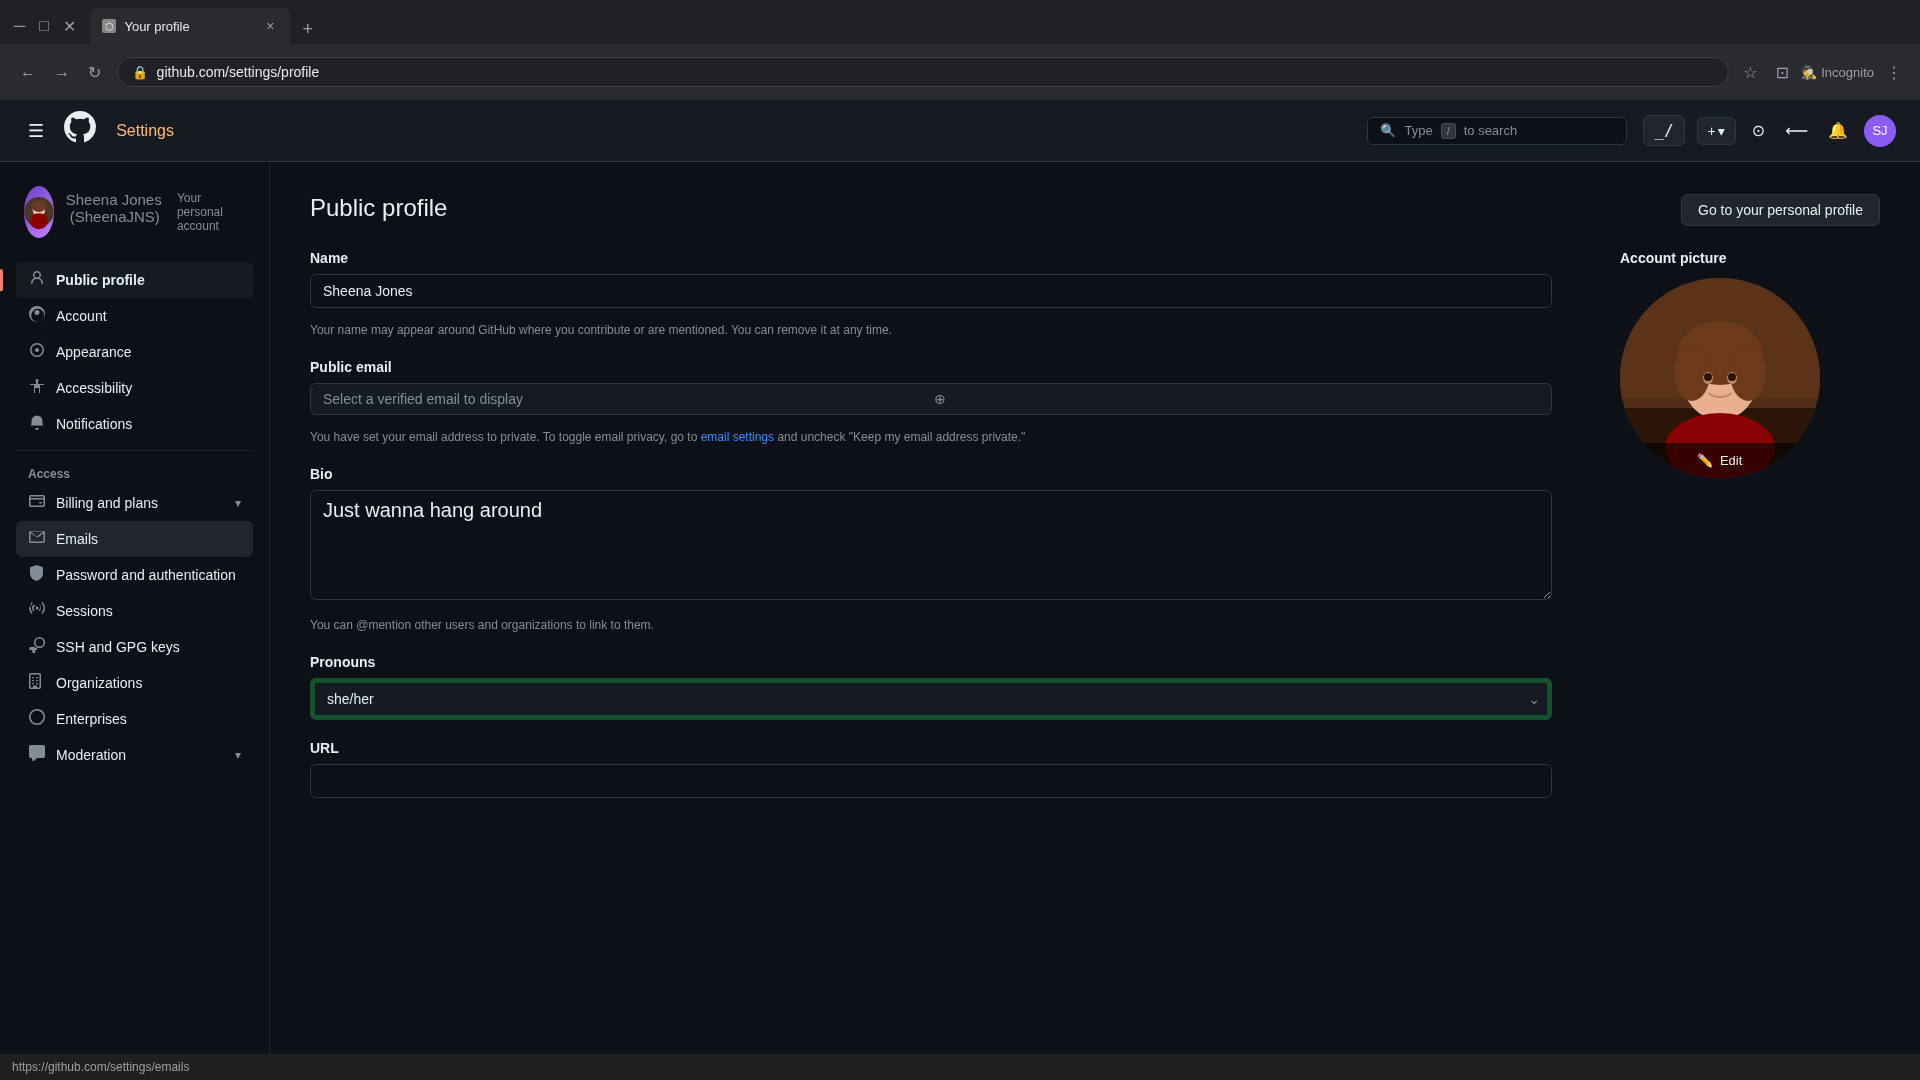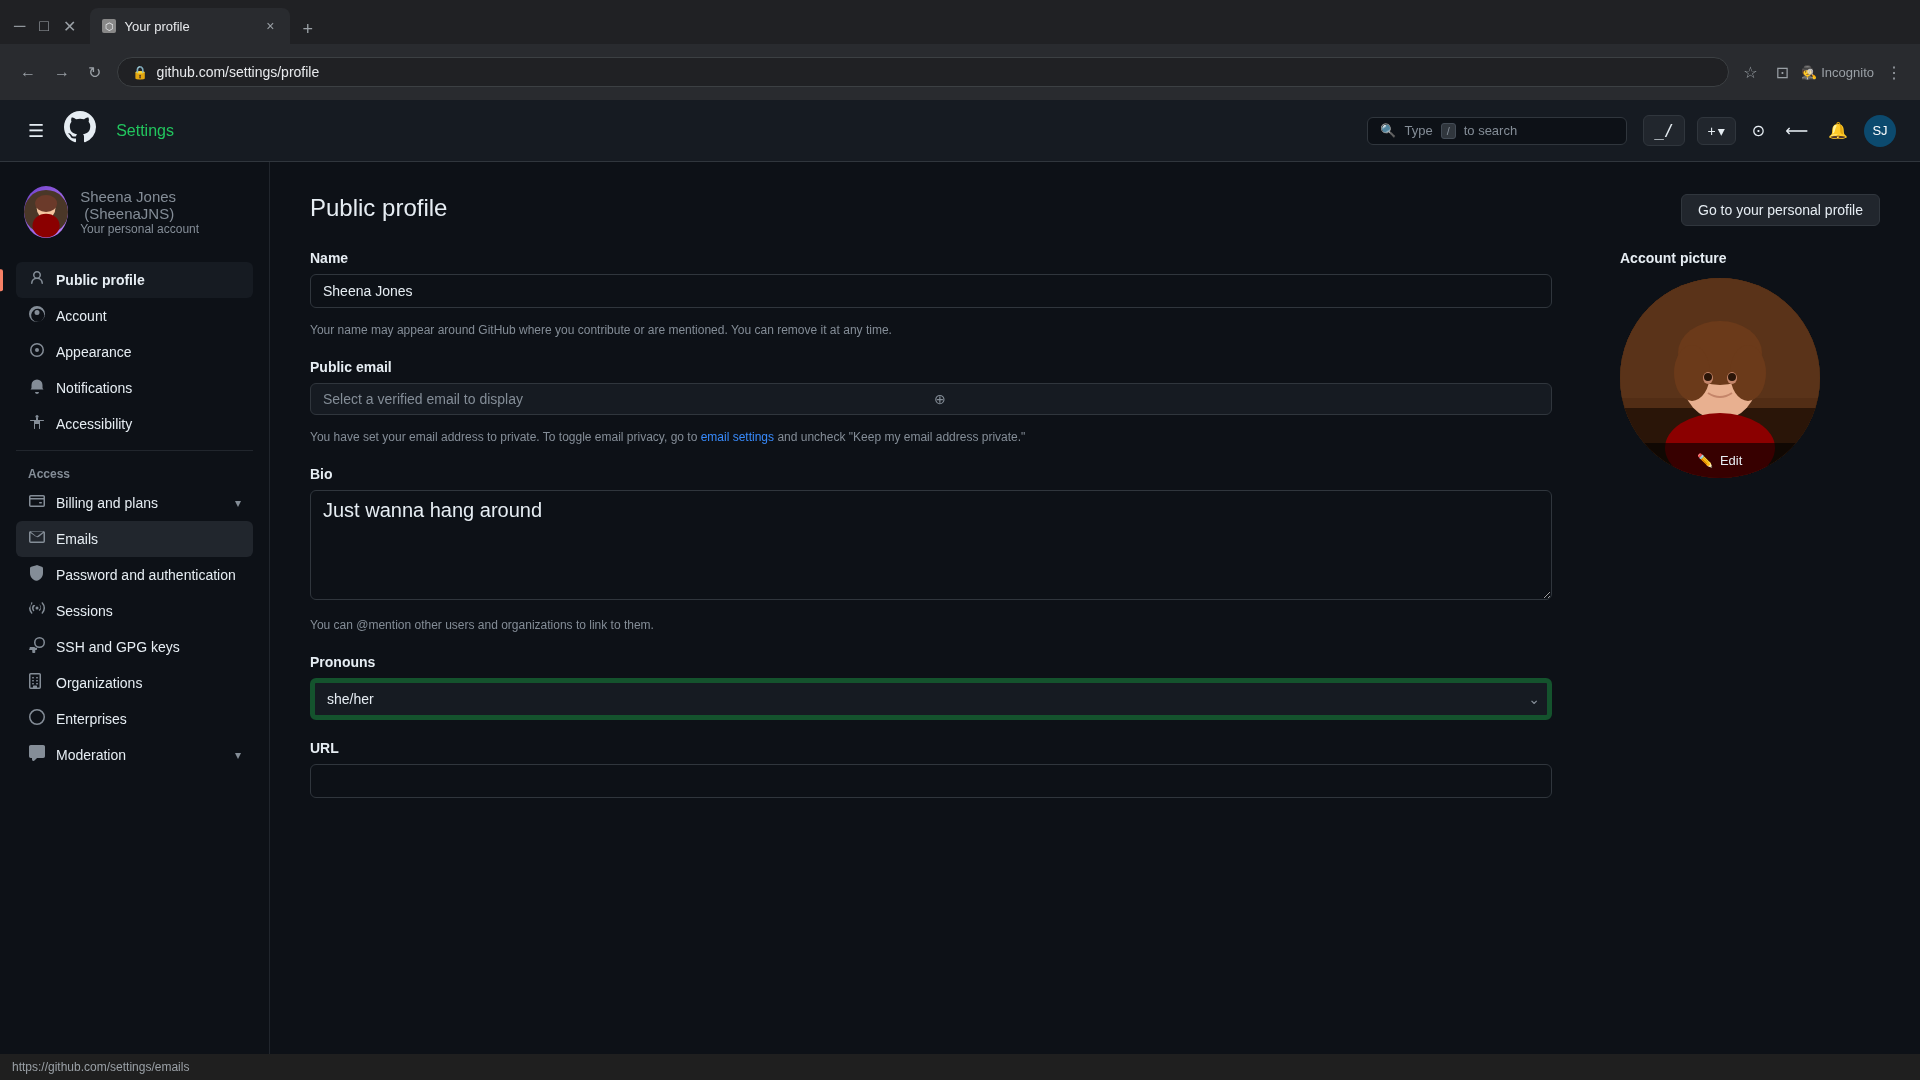--- a/index.html
+++ b/index.html
@@ -168,21 +168,21 @@
       cursor: pointer;
       font-size: 18px;
       padding: 4px;
     }
     .gh-logo {
       color: #e6edf3;
       font-size: 26px;
       margin-right: 4px;
     }
     .gh-header-title {
-      color: #22c55e;
+      color: #fdba74;
       font-size: 16px;
       font-weight: 400;
       margin-right: auto;
     }
     .gh-search {
       display: flex;
       align-items: center;
       background: #0d1117;
       border: 1px solid #30363d;
       border-radius: 6px;
@@ -213,21 +213,21 @@
       cursor: pointer;
       font-size: 16px;
       padding: 4px;
       display: flex;
       align-items: center;
     }
     .gh-avatar {
       width: 32px;
       height: 32px;
       border-radius: 50%;
-      background: #0c4a6e;
+      background: #8b5cf6;
       display: flex;
       align-items: center;
       justify-content: center;
       font-size: 13px;
       color: white;
       cursor: pointer;
     }
     .terminal-btn {
       background: #21262d;
       border: 1px solid #30363d;
@@ -277,21 +277,21 @@
       width: 52px;
       height: 52px;
       border-radius: 50%;
       background: linear-gradient(135deg, #6e40c9, #c084fc);
       display: flex;
       align-items: center;
       justify-content: center;
       overflow: hidden;
     }
     .user-avatar svg { width: 52px; height: 52px; }
-    .user-name-block { display: flex; flex-direction: column; }
+    .user-name-block { display: flex; flex-direction: row; }
     .user-display-name {
       font-size: 15px;
       font-weight: 600;
       color: #e6edf3;
     }
     .user-display-name span {
       font-weight: 400;
       color: #848d97;
     }
     .user-account-type {
@@ -637,34 +637,34 @@
           <svg width="16" height="16" viewBox="0 0 16 16" fill="#848d97">
               <path d="M8 1a7 7 0 100 14A7 7 0 008 1zm0 1.5a5.5 5.5 0 110 11 5.5 5.5 0 010-11zM6 8a2 2 0 104 0 2 2 0 00-4 0z"></path>
             </svg>
         </span>
         <span>Appearance</span>
       </div>
 
       <div class="nav-item">
         <span class="nav-icon">
           <svg width="16" height="16" viewBox="0 0 16 16" fill="#848d97">
-              <path d="M8 16a2 2 0 001.985-1.75c.017-.137-.097-.25-.235-.25h-3.5c-.138 0-.252.113-.235.25A2 2 0 008 16zM8 1.5A5.5 5.5 0 002.5 7v2.5a2 2 0 01-.4 1.2L1.5 11.5h13l-.6-.8A2 2 0 0113.5 9.5V7A5.5 5.5 0 008 1.5z"></path>
-            </svg>
-        </span>
-        <span>Notifications</span>
-      </div>
-
-      <div class="nav-item">
-        <span class="nav-icon">
-          <svg width="16" height="16" viewBox="0 0 16 16" fill="#848d97">
               <circle cx="8" cy="2.5" r="1.5"></circle>
               <path d="M7 6H1.5a.5.5 0 000 1H5v7.5a.5.5 0 001 0V10h4v4.5a.5.5 0 001 0V7h3.5a.5.5 0 000-1H9V4H7v2z"></path>
             </svg>
         </span>
         <span>Accessibility</span>
+      </div>
+
+      <div class="nav-item">
+        <span class="nav-icon">
+          <svg width="16" height="16" viewBox="0 0 16 16" fill="#848d97">
+              <path d="M8 16a2 2 0 001.985-1.75c.017-.137-.097-.25-.235-.25h-3.5c-.138 0-.252.113-.235.25A2 2 0 008 16zM8 1.5A5.5 5.5 0 002.5 7v2.5a2 2 0 01-.4 1.2L1.5 11.5h13l-.6-.8A2 2 0 0113.5 9.5V7A5.5 5.5 0 008 1.5z"></path>
+            </svg>
+        </span>
+        <span>Notifications</span>
       </div>
 
       <div class="nav-divider"></div>
 
       <div class="nav-section-label">Access</div>
 
       <div class="nav-item">
         <span class="nav-icon">
           <svg width="16" height="16" viewBox="0 0 16 16" fill="#848d97">
               <path d="M10.75 9a.75.75 0 000 1.5h1.5a.75.75 0 000-1.5h-1.5zM0 3.75C0 2.784.784 2 1.75 2h12.5c.966 0 1.75.784 1.75 1.75v8.5A1.75 1.75 0 0114.25 14H1.75A1.75 1.75 0 010 12.25v-8.5zm1.75-.25a.25.25 0 00-.25.25V5h13V3.75a.25.25 0 00-.25-.25H1.75zM1.5 6.5v5.75c0 .138.112.25.25.25h12.5a.25.25 0 00.25-.25V6.5h-13z"></path>

